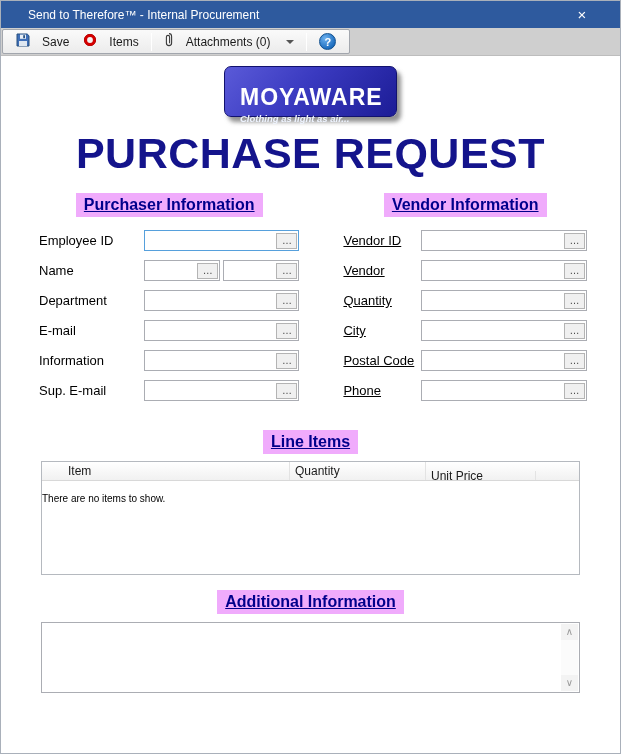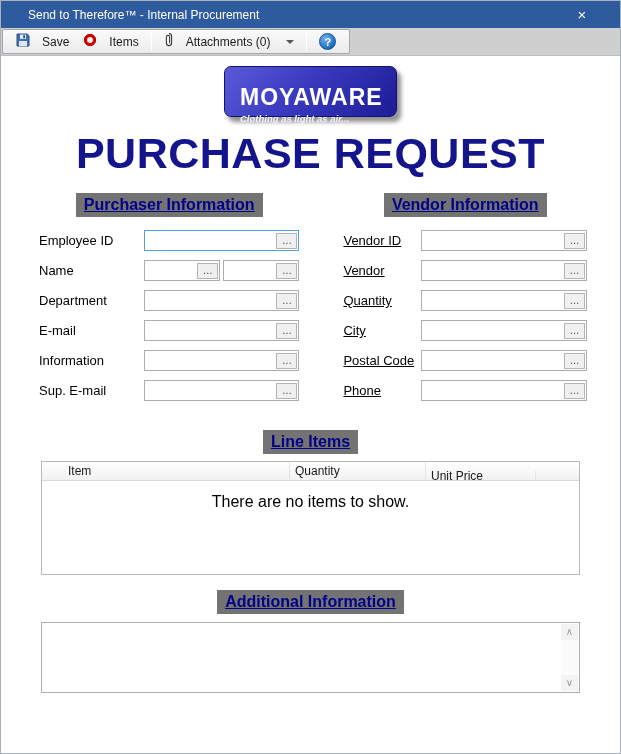--- a/index.html
+++ b/index.html
@@ -65,21 +65,21 @@
   .logo .tagline {
     color:#eef4ff; font-weight:bold; font-style:italic; font-size:9.5px; margin-top:4px;
   }
 
   .page-title {
     text-align:center; color:#14148c; font-size:43px; font-weight:bold;
     letter-spacing:0.5px; margin-top:13px; line-height:46px;
   }
 
   .chip {
-    display:inline-block; background:#737373; color:#00008b;
+    display:inline-block; background:#f0abfc; color:#00008b;
     font-weight:bold; font-size:16px; text-decoration:underline;
     padding:3px 8px; line-height:18px;
   }
   .chip-row { text-align:center; }
 
   .columns { display:flex; margin:17px 33px 0 38px; }
   .col-left  { width:263px; margin-right:44px; }
   .col-right { width:246px; }
   .col .chip-row { margin-bottom:13px; }
 
@@ -109,21 +109,21 @@
   .section-line-items .chip-row { margin-bottom:7px; }
 
   .items-table { margin:0 40px; border:1px solid #b5b9bf; height:114px; }
   .thead { display:flex; height:19px; background:linear-gradient(#ffffff,#f1f1f1);
     border-bottom:1px solid #d8d8d8; font-size:12px; color:#1a1a1a; }
   .th { display:flex; align-items:center; border-right:1px solid #e3e3e3; }
   .th-item { width:248px; padding-left:26px; }
   .th-qty { width:136px; padding-left:5px; }
   .th-price { width:110px; padding-left:5px;margin-top:9px; }
   .th-fill { flex:1; border-right:none; }
-  .tbody { height:93px; text-align:center; font-size:16px; color:#000; padding-top:12px; }
+  .tbody { height:93px; font-size:10px; color:#000; padding-top:12px; }
 
   .section-additional { margin-top:15px; }
   .section-additional .chip-row { margin-bottom:8px; }
 
   .textarea-box {
     margin:0 40px; height:71px; border:1px solid #abadb3; position:relative; background:#fff;
   }
   .textarea-box textarea {
     position:absolute; left:0; top:0; width:calc(100% - 19px); height:100%;
     border:none; outline:none; resize:none; font-family:inherit; font-size:12px; padding:3px;

